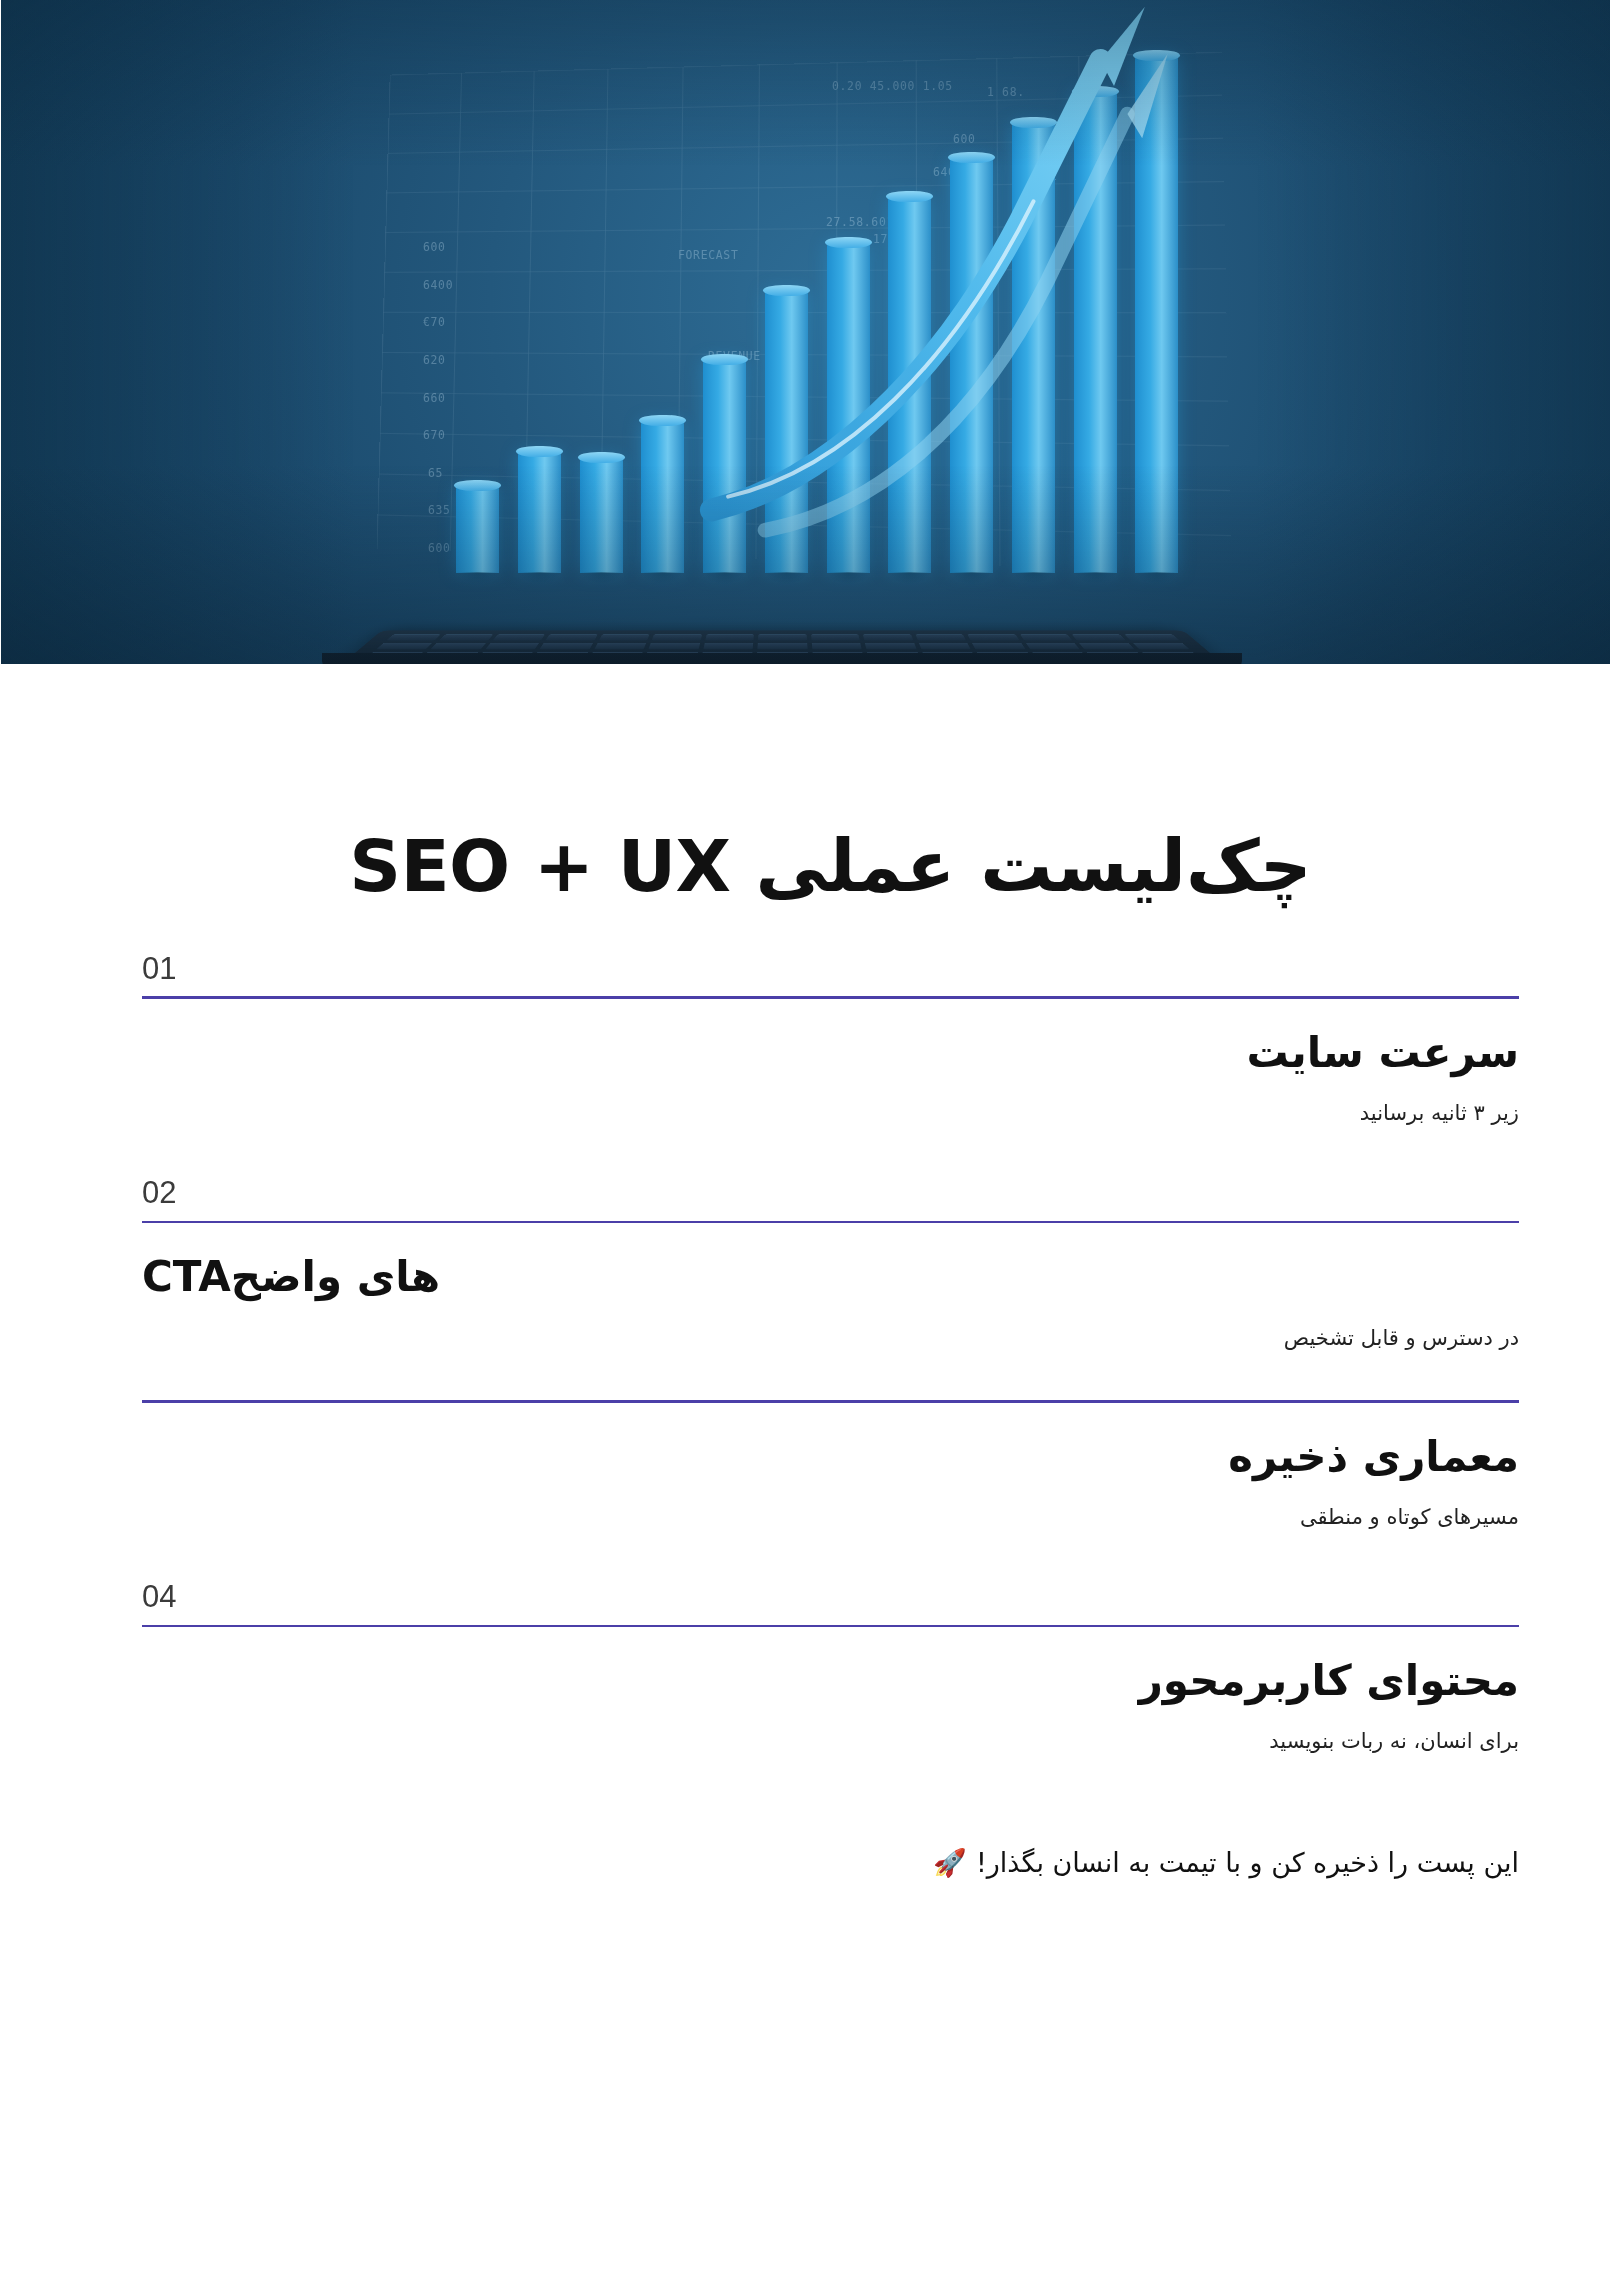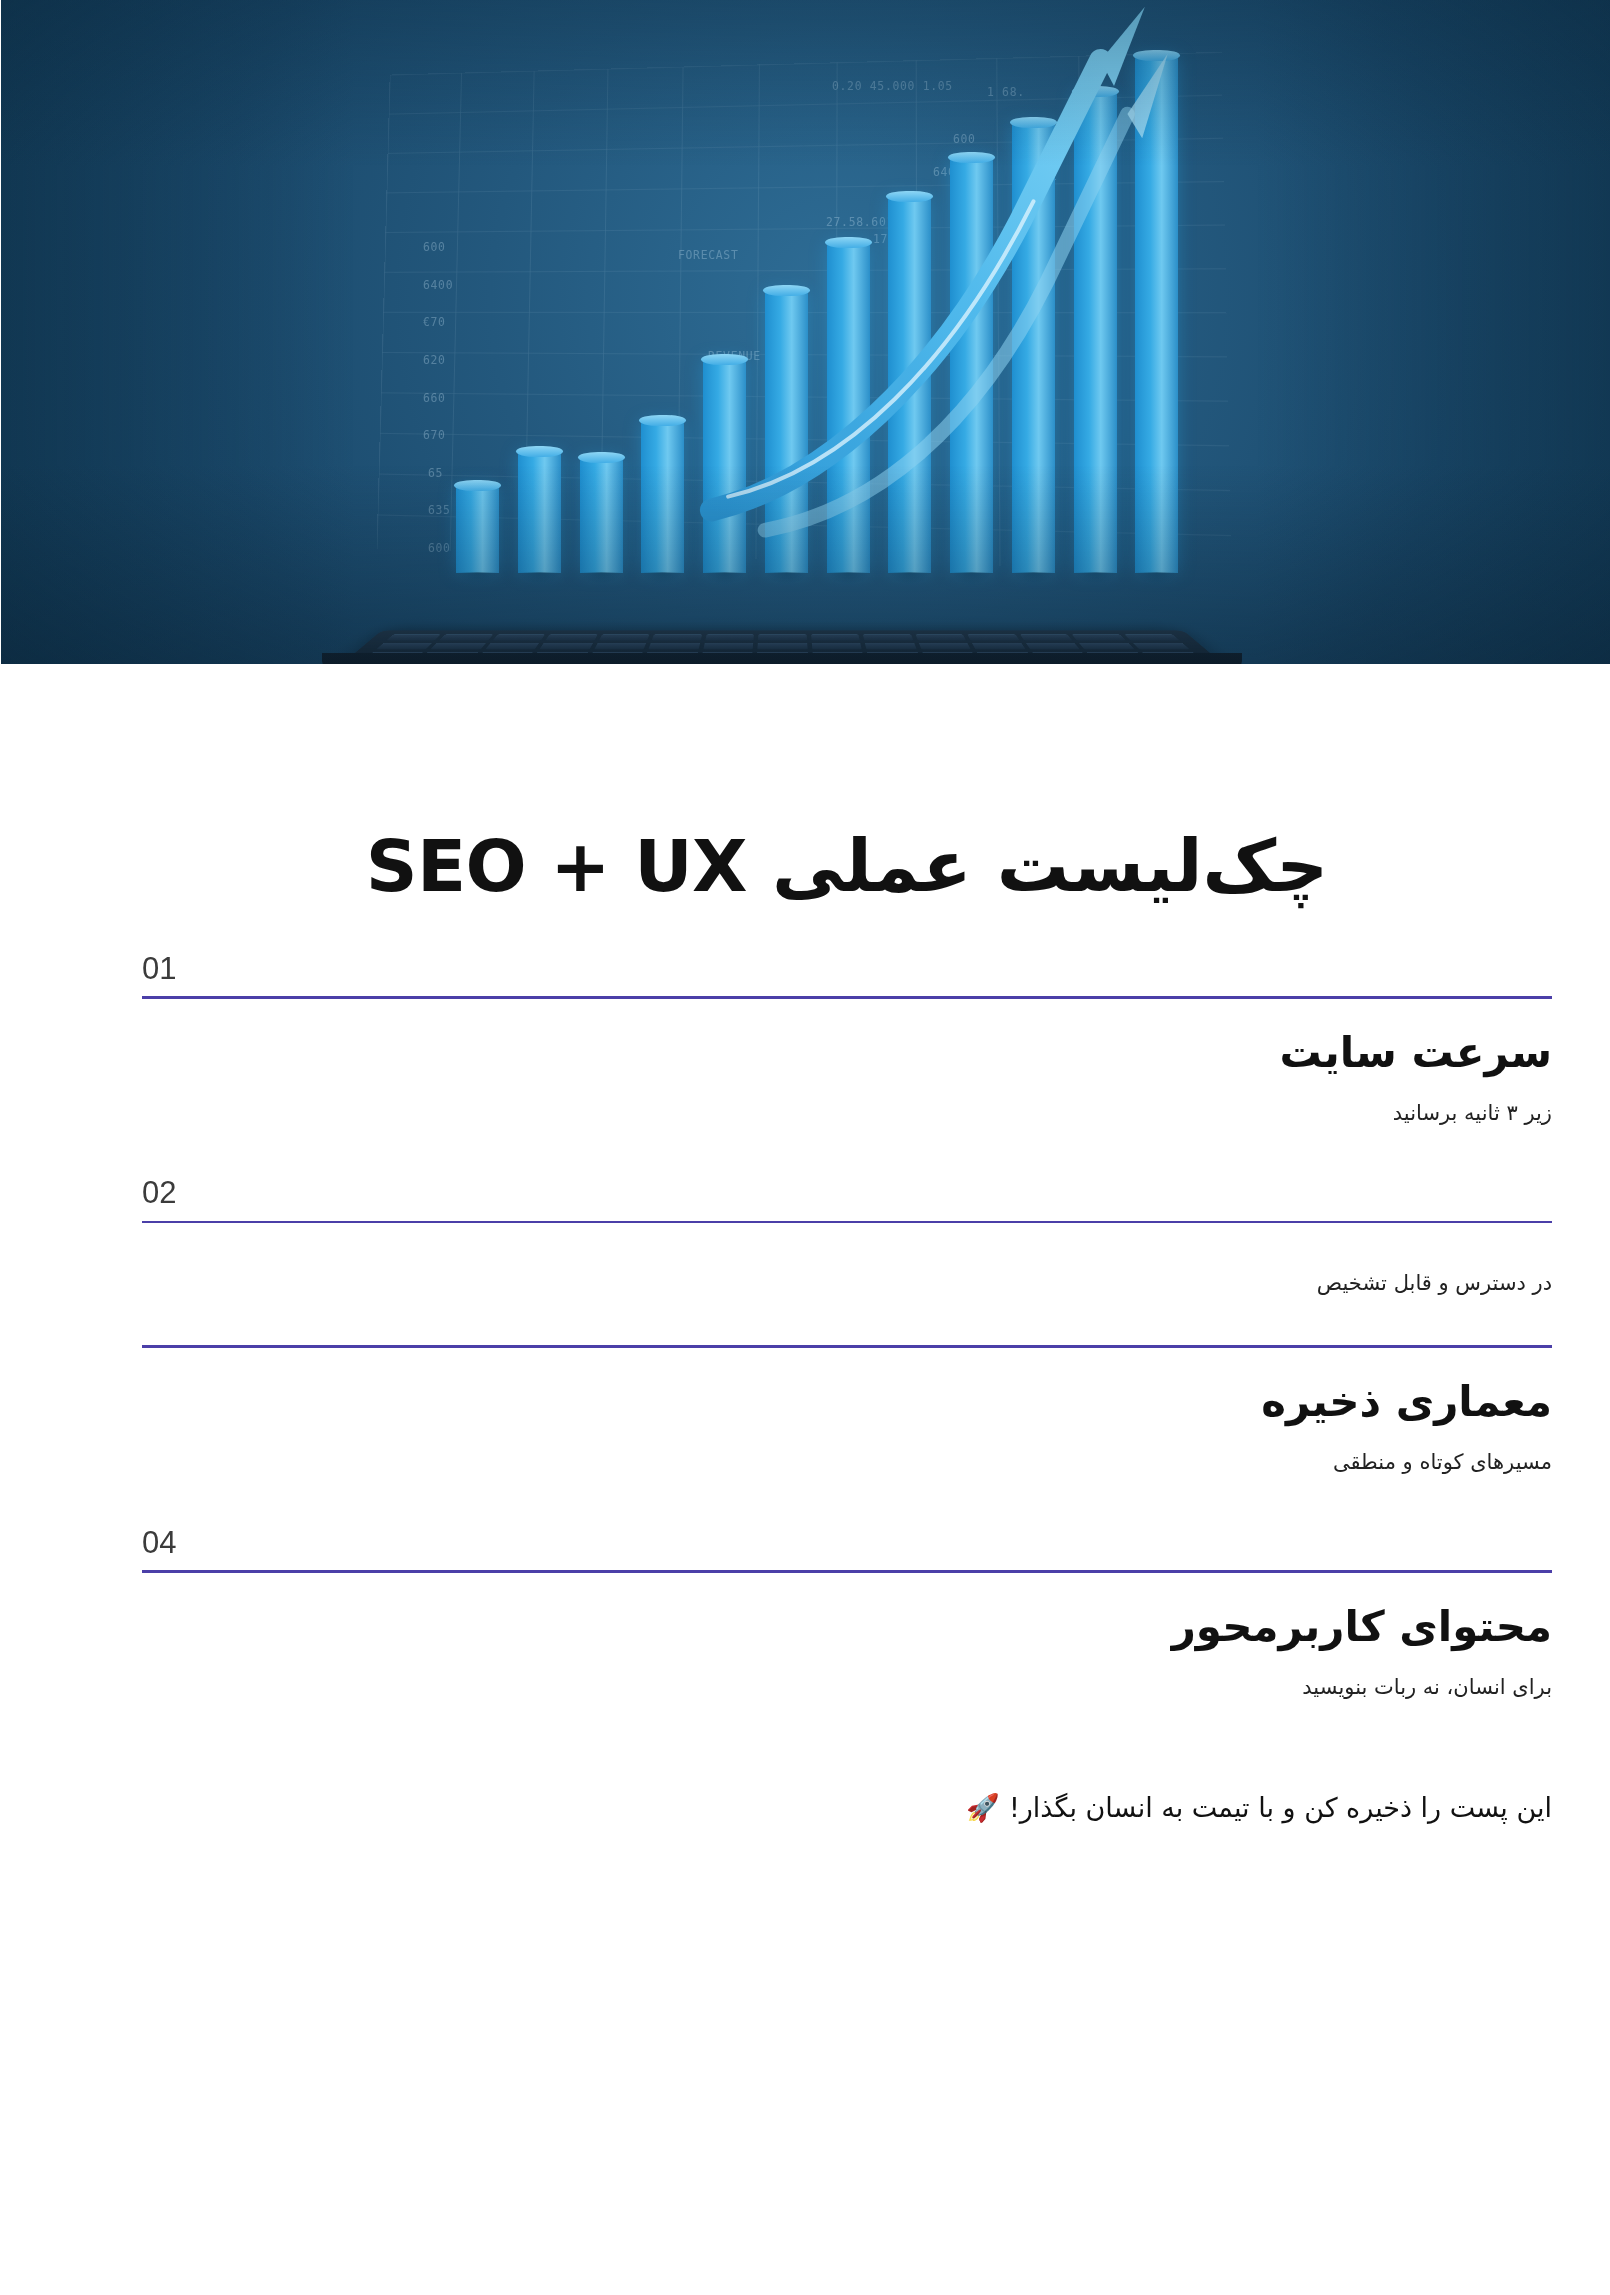--- a/index.html
+++ b/index.html
@@ -135,21 +135,21 @@
     left: 322px;
     bottom: -6.7px;
     width: 920px;
     height: 17.5px;
     background: linear-gradient(to bottom, #121d28, #0d161f);
     border-radius: 0 0 10.7px 10.7px;
   }
 
   
   .content {
-    padding: 0 59px 81px 142px;
+    padding: 0 92px 81px 142px;
     margin-top: 36px;
   }
 
   .title {
     text-align: center;
     font-size: 72px;
     font-weight: bold;
     color: #111111;
     letter-spacing: -0.7px;
     margin-top: 161px;
@@ -356,20 +356,21 @@
       <div class="item-body">
         <div class="item-title rtl-right">سرعت سایت</div>
         <div class="item-desc">زیر ۳ ثانیه برسانید</div>
       </div>
     </div>
 
     <div class="item">
       <div class="item-num">02</div>
       <div class="rule"></div>
       <div class="item-body">
+        <div class="item-title rtl-left">های واضحCTA</div>
         <div class="item-desc">در دسترس و قابل تشخیص</div>
       </div>
     </div>
 
     <div class="item">
       <div class="rule"></div>
       <div class="item-body">
         <div class="item-title rtl-right">معماری ذخیره</div>
         <div class="item-desc">مسیرهای کوتاه و منطقی</div>
       </div>

